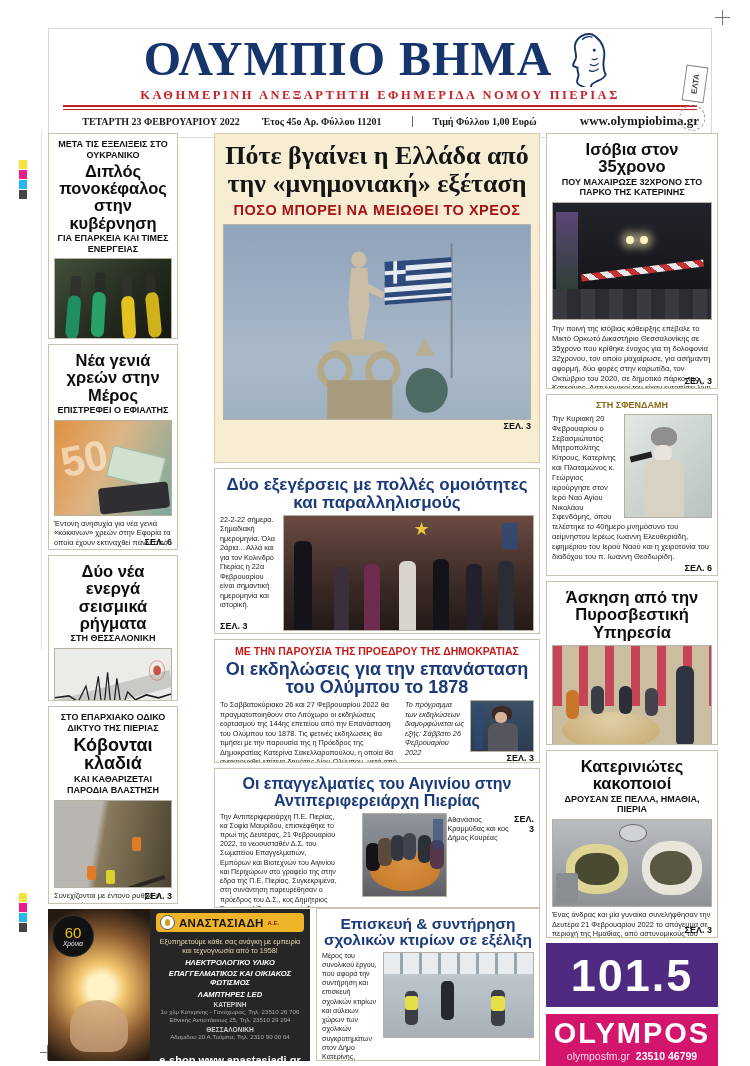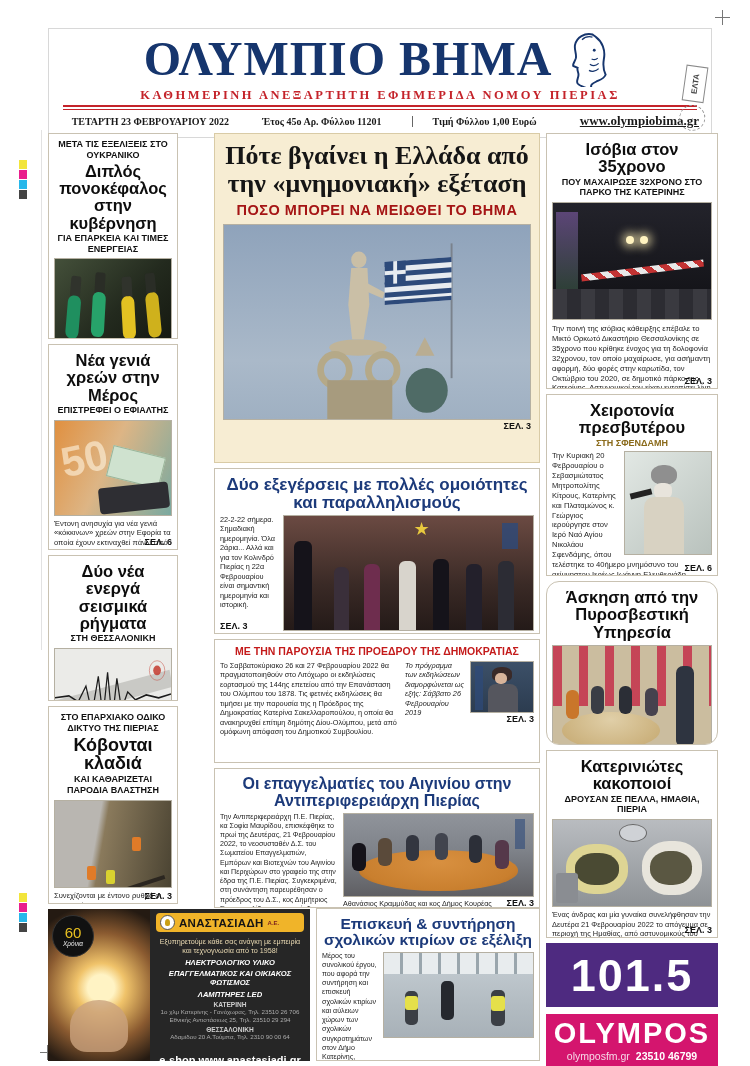--- a/index.html
+++ b/index.html
@@ -18,24 +18,24 @@
             background:#fff;box-sizing:border-box;}
   .mh-row{display:flex;align-items:center;justify-content:center;gap:10px;height:56px;margin-top:2px;}
   .mh-title{font-family:"Liberation Serif",serif;font-weight:bold;font-size:48px;line-height:1;
             color:#16356d;letter-spacing:1px;}
   .mh-sub{color:#c4232a;font-family:"Liberation Serif",serif;font-weight:bold;font-size:12.5px;
           letter-spacing:2.5px;text-align:center;margin-top:1px;}
   .redrule{height:2px;background:#c4232a;margin:2px 14px 0;}
   .redrule.thin{height:1px;margin-top:1.5px;}
   .mh-date{display:flex;align-items:baseline;padding:3px 12px 0;font-family:"Liberation Serif",serif;
            font-weight:bold;font-size:10px;color:#1a1a1a;}
-  .mh-date .d1{flex:1.25;text-align:center;}
+  .mh-date .d1{flex:1.25;text-align:right;}
   .mh-date .d2{flex:1.15;text-align:center;border-right:1px solid #666;padding-right:8px;}
   .mh-date .d3{flex:1;text-align:center;}
-  .mh-date .d4{flex:1;text-align:right;font-size:13px;text-decoration:underline;}
+  .mh-date .d4{flex:1;text-align:right;font-size:13px;}
   .elta{position:absolute;left:682px;top:66px;transform:rotate(8deg);}
   .elta .stampbox{width:20px;height:34px;border:1px solid #8a8a8a;background:#fff;display:flex;
                   align-items:center;justify-content:center;}
   .elta .stampbox span{writing-mode:vertical-rl;transform:rotate(180deg);font-size:8px;font-weight:bold;color:#444;}
   .elta .postmark{width:24px;height:24px;border:1px dashed #999;border-radius:50%;margin-top:3px;}
   
   .col{position:absolute;top:133px;}
   .box{border:1px solid #c9c2b2;background:#fff;box-sizing:border-box;margin-bottom:5px;
        padding:5px 5px 2px;text-align:center;overflow:hidden;position:relative;}
   .k{font-size:9px;font-weight:bold;line-height:1.2;color:#111;}
@@ -229,21 +229,21 @@
       </div>
       <div class="cap">Συνεχίζονται με έντονο ρυθμό οι παρεμβάσεις συντήρησης, καθαρισμού και αποψίλωσης στο επαρχιακό οδικό δίκτυο αρμοδιότητας της Π.Ε. Πιερίας.</div>
       <div class="pg" style="position:absolute;right:5px;bottom:2px;">ΣΕΛ. 3</div>
     </div>
   </div>
 
   <div class="col" style="left:214px;width:326px;">
 
     <div class="box main-box" style="height:330px;">
       <div class="main-h">Πότε βγαίνει η Ελλάδα από την «μνημονιακή» εξέταση</div>
-      <div class="main-sh">ΠΟΣΟ ΜΠΟΡΕΙ ΝΑ ΜΕΙΩΘΕΙ ΤΟ ΒΗΜΑ</div>
+      <div class="main-sh">ΠΟΣΟ ΜΠΟΡΕΙ ΝΑ ΜΕΙΩΘΕΙ ΤΟ ΧΡΕΟΣ</div>
       <div class="photo ph-statue" style="height:196px;margin-top:6px;">
         <svg width="100%" height="100%" viewBox="0 0 320 190" preserveAspectRatio="none">
           <line x1="238" y1="18" x2="238" y2="150" stroke="#7a828c" stroke-width="2"></line>
           <g transform="skewY(-4)">
             <rect x="168" y="48" width="70" height="42" fill="#e8ecf0"></rect>
             <rect x="168" y="48" width="70" height="5" fill="#2d4a7a"></rect>
               <rect x="168" y="58" width="70" height="5" fill="#2d4a7a"></rect>
             <rect x="168" y="68" width="70" height="5" fill="#2d4a7a"></rect>
               <rect x="168" y="78" width="70" height="5" fill="#2d4a7a"></rect>
             <rect x="168" y="86" width="70" height="4" fill="#2d4a7a"></rect>
@@ -281,40 +281,41 @@
           <div class="fig" style="left:46%;width:17px;height:60%;background:#d8d4cc;"></div>
           <div class="fig" style="left:60%;width:16px;height:62%;"></div>
           <div class="fig" style="left:73%;width:16px;height:58%;background:#23202b;"></div>
           <div class="fig" style="left:86%;width:16px;height:60%;background:#2c2c34;"></div>
         </div>
       </div>
     </div>
 
     <div class="box" style="height:124px;">
       <div class="k" style="color:#c41a1a;font-size:10.5px;">ΜΕ ΤΗΝ ΠΑΡΟΥΣΙΑ ΤΗΣ ΠΡΟΕΔΡΟΥ ΤΗΣ ΔΗΜΟΚΡΑΤΙΑΣ</div>
+      <div class="h blue" style="font-size:18px;">Οι εκδηλώσεις  για την επανάσταση του Ολύμπου το 1878</div>
       <div class="row" style="margin-top:3px;">
         <div class="body" style="flex:1;font-size:7.3px;">Το Σαββατοκύριακο 26 και 27 Φεβρουαρίου 2022 θα πραγματοποιηθούν στο Λιτόχωρο οι εκδηλώσεις εορτασμού της 144ης επετείου από την Επανάσταση του Ολύμπου του 1878.  Τις φετινές εκδηλώσεις θα τιμήσει με την παρουσία της η Πρόεδρος της Δημοκρατίας Κατερίνα Σακελλαροπούλου, η οποία θα ανακηρυχθεί επίτιμη δημότης Δίου-Ολύμπου, μετά από ομόφωνη απόφαση του Δημοτικού Συμβουλίου.</div>
-        <div class="body" style="width:60px;flex:none;font-size:7.3px;font-style:italic;">Το πρόγραμμα των εκδηλώσεων διαμορφώνεται ως εξής: Σάββατο 26 Φεβρουαρίου 2019</div>
+        <div class="body" style="width:60px;flex:none;font-size:7.3px;font-style:italic;">Το πρόγραμμα των εκδηλώσεων διαμορφώνεται ως εξής: Σάββατο 26 Φεβρουαρίου 2022</div>
         <div style="width:64px;flex:none;display:flex;flex-direction:column;">
           <div class="photo ph-president" style="height:52px;margin-top:0;">
             <div style="position:absolute;left:34%;top:10%;width:20px;height:14px;background:#3a2a28;border-radius:45% 45% 30% 30%;"></div>
             <div style="position:absolute;left:39%;top:22%;width:12px;height:11px;background:#d9b49a;border-radius:45%;"></div>
             <div style="position:absolute;left:28%;top:44%;width:30px;height:30px;background:#55565e;border-radius:8px 8px 0 0;"></div>
             <div style="position:absolute;left:6%;top:8%;width:8px;height:44px;background:#2d4a7a;opacity:.7;"></div>
           </div>
           <div class="pg">ΣΕΛ. 3</div>
         </div>
       </div>
     </div>
 
     <div class="box" style="height:140px;">
       <div class="h blue" style="font-size:16px;">Οι επαγγελματίες του Αιγινίου στην  Αντιπεριφερειάρχη  Πιερίας</div>
       <div class="row" style="margin-top:3px;">
         <div class="body" style="width:118px;flex:none;font-size:7.1px;">Την Αντιπεριφερειάρχη Π.Ε. Πιερίας, κα Σοφία Μαυρίδου, επισκέφθηκε το πρωί της Δευτέρας, 21 Φεβρουαρίου 2022, το νεοσυσταθέν Δ.Σ. του Σωματείου Επαγγελματιών, Εμπόρων και Βιοτεχνών του Αιγινίου και Περιχώρων στο γραφείο της στην έδρα της Π.Ε. Πιερίας. Συγκεκριμένα, στη συνάντηση παρευρέθησαν ο πρόεδρος του Δ.Σ., κος Δημήτριος Εμμανουηλίδης, ο αντιπρόεδρος, κος Ηλίας Τοπτσής, η γραμματέας, κα Παναγιώτα Βούρα, ο ταμίας, κος Παναγιώτης Λανάρας, όπως επίσης και τα μέλη του σωματείου, κα Μαρία Γκανταίδου, κος</div>
-        <div style="flex:1;display:flex;flex-direction:column;">
+        <div style="flex:1;display:flex;margin-left:19px;">
           <div class="photo ph-meeting" style="height:84px;margin-top:0;">
             <div class="table-oval"></div>
             <div class="fig" style="left:4%;bottom:30%;width:14px;height:34%;border-radius:6px;"></div>
             <div class="fig" style="left:18%;bottom:36%;width:14px;height:34%;border-radius:6px;background:#5a4a3a;"></div>
             <div class="fig" style="left:33%;bottom:42%;width:13px;height:32%;border-radius:6px;background:#333640;"></div>
             <div class="fig" style="left:48%;bottom:44%;width:13px;height:32%;border-radius:6px;background:#41444e;"></div>
             <div class="fig" style="left:66%;bottom:40%;width:13px;height:34%;border-radius:6px;background:#2c2f38;"></div>
             <div class="fig" style="left:80%;bottom:32%;width:14px;height:36%;border-radius:6px;background:#55384a;"></div>
             <div style="position:absolute;right:4%;top:6%;width:10px;height:30px;background:#2d4a7a;opacity:.6;"></div>
           </div>
@@ -353,35 +354,34 @@
         <div style="position:absolute;left:46%;top:28%;width:8px;height:8px;border-radius:50%;background:#fff3c0;box-shadow:0 0 8px 4px rgba(255,240,180,.6);"></div>
         <div style="position:absolute;left:55%;top:28%;width:8px;height:8px;border-radius:50%;background:#fff3c0;box-shadow:0 0 8px 4px rgba(255,240,180,.6);"></div>
         <div style="position:absolute;left:2%;top:8%;width:14%;height:70%;background:linear-gradient(#6a4e8a,#314a3a);opacity:.8;"></div>
         <div style="position:absolute;left:0;bottom:0;width:100%;height:26%;background:repeating-linear-gradient(90deg,#3a3a40 0 14px,#2c2c32 14px 28px);"></div>
       </div>
       <div class="body" style="margin-top:4px;">Την ποινή της ισόβιας κάθειρξης επέβαλε το Μικτό Ορκωτό Δικαστήριο Θεσσαλονίκης σε 35χρονο που κρίθηκε ένοχος για τη δολοφονία 32χρονου, τον οποίο μαχαίρωσε, για ασήμαντη αφορμή, δύο φορές στην καρωτίδα, τον Οκτώβριο του 2020, σε δημοτικό πάρκο της Κατερίνης.  Αστυνομικοί τον είχαν εντοπίσει λίγη ώρα μετά το συμβάν στο σπίτι του και στην κατοχή του είχε βρεθεί το φονικό μαχαίρι.</div>
       <div class="pg" style="position:absolute;right:5px;bottom:2px;">ΣΕΛ. 3</div>
     </div>
 
     <div class="box" style="height:182px;">
-      <div class="h">Χειροτονία πρεσβυτέρου</div>
       <div class="sh" style="color:#8a6a1a;">ΣΤΗ ΣΦΕΝΔΑΜΗ</div>
       <div style="margin-top:3px;overflow:hidden;">
         <div class="photo ph-priest" style="float:right;width:88px;height:104px;margin:0 0 2px 4px;">
           <div style="position:absolute;left:30%;top:12%;width:26px;height:20px;background:#8f8f8f;border-radius:45%;"></div>
           <div style="position:absolute;left:34%;top:30%;width:18px;height:16px;background:#e8e4dc;border-radius:40%;"></div>
           <div style="position:absolute;left:22%;top:44%;width:40px;height:56%;background:#d8d2c2;border-radius:10px 10px 0 0;"></div>
           <div style="position:absolute;left:6%;top:38%;width:22px;height:6px;background:#222;transform:rotate(-14deg);"></div>
         </div>
         <div class="body">Την Κυριακή 20 Φεβρουαρίου ο Σεβασμιώτατος Μητροπολίτης Κίτρους, Κατερίνης και Πλαταμώνος κ. Γεώργιος ιερούργησε στον Ιερό Ναό Αγίου Νικολάου Σφενδάμης, όπου τελέστηκε το 40ήμερο μνημόσυνο του αείμνηστου Ιερέως Ιωάννη Ελευθεριάδη, εφημέριου του Ιερού Ναού και η χειροτονία του διαδόχου του π. Ιωάννη Θεοδωρίδη.</div>
       </div>
       <div class="pg" style="position:absolute;right:5px;bottom:2px;">ΣΕΛ. 6</div>
     </div>
 
-    <div class="box" style="height:164px;border-radius:13px;">
+    <div class="box" style="height:164px;">
       <div class="h">Άσκηση από την  Πυροσβεστική Υπηρεσία</div>
       <div class="photo ph-fire" style="height:112px;">
         <div class="curtain"></div>
         <div style="position:absolute;left:6%;bottom:6%;width:62%;height:34%;background:radial-gradient(ellipse at 50% 20%,#e0cfa8,#c4a76e);border-radius:50%;"></div>
         <div class="fig" style="left:8%;bottom:34%;width:13px;height:26%;border-radius:6px;background:#c9762a;"></div>
         <div class="fig" style="left:24%;bottom:38%;width:13px;height:26%;border-radius:6px;background:#3a3d45;"></div>
         <div class="fig" style="left:42%;bottom:38%;width:13px;height:26%;border-radius:6px;background:#2b2e36;"></div>
         <div class="fig" style="left:58%;bottom:36%;width:13px;height:26%;border-radius:6px;background:#46424e;"></div>
         <div class="fig" style="left:78%;bottom:8%;width:18px;height:74%;border-radius:7px;background:#2e3440;"></div>
         <div class="pg-overlay">ΣΕΛ. 6</div>

